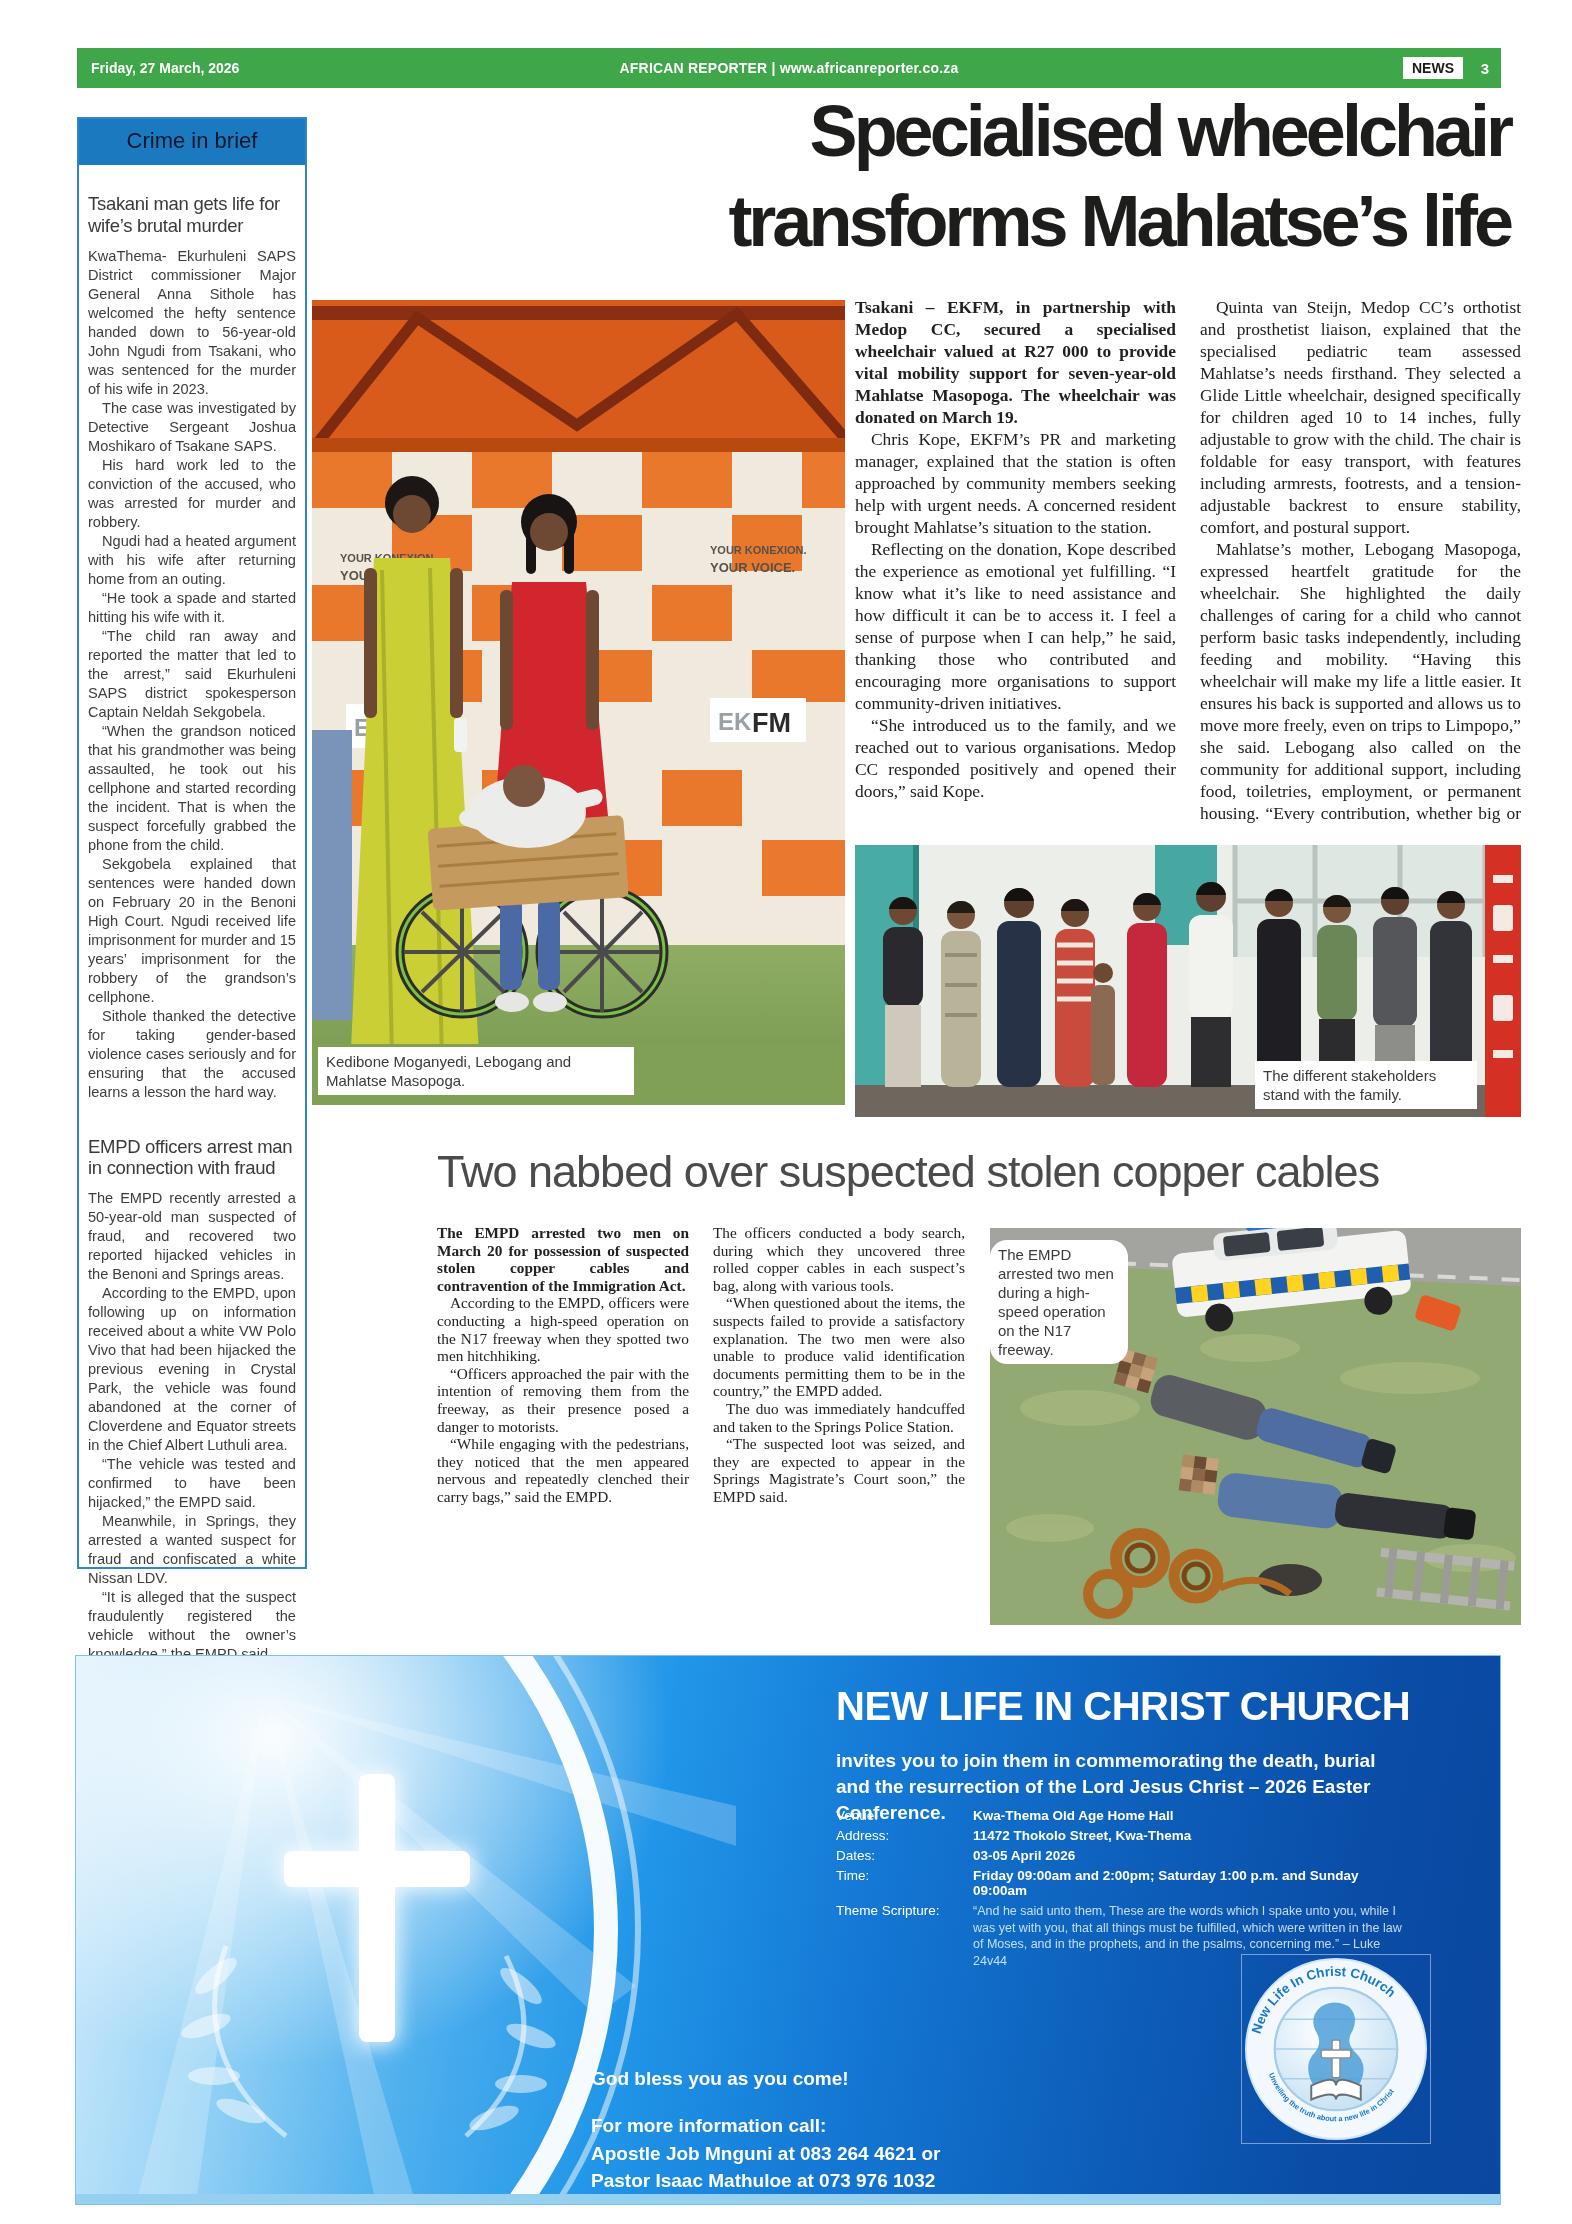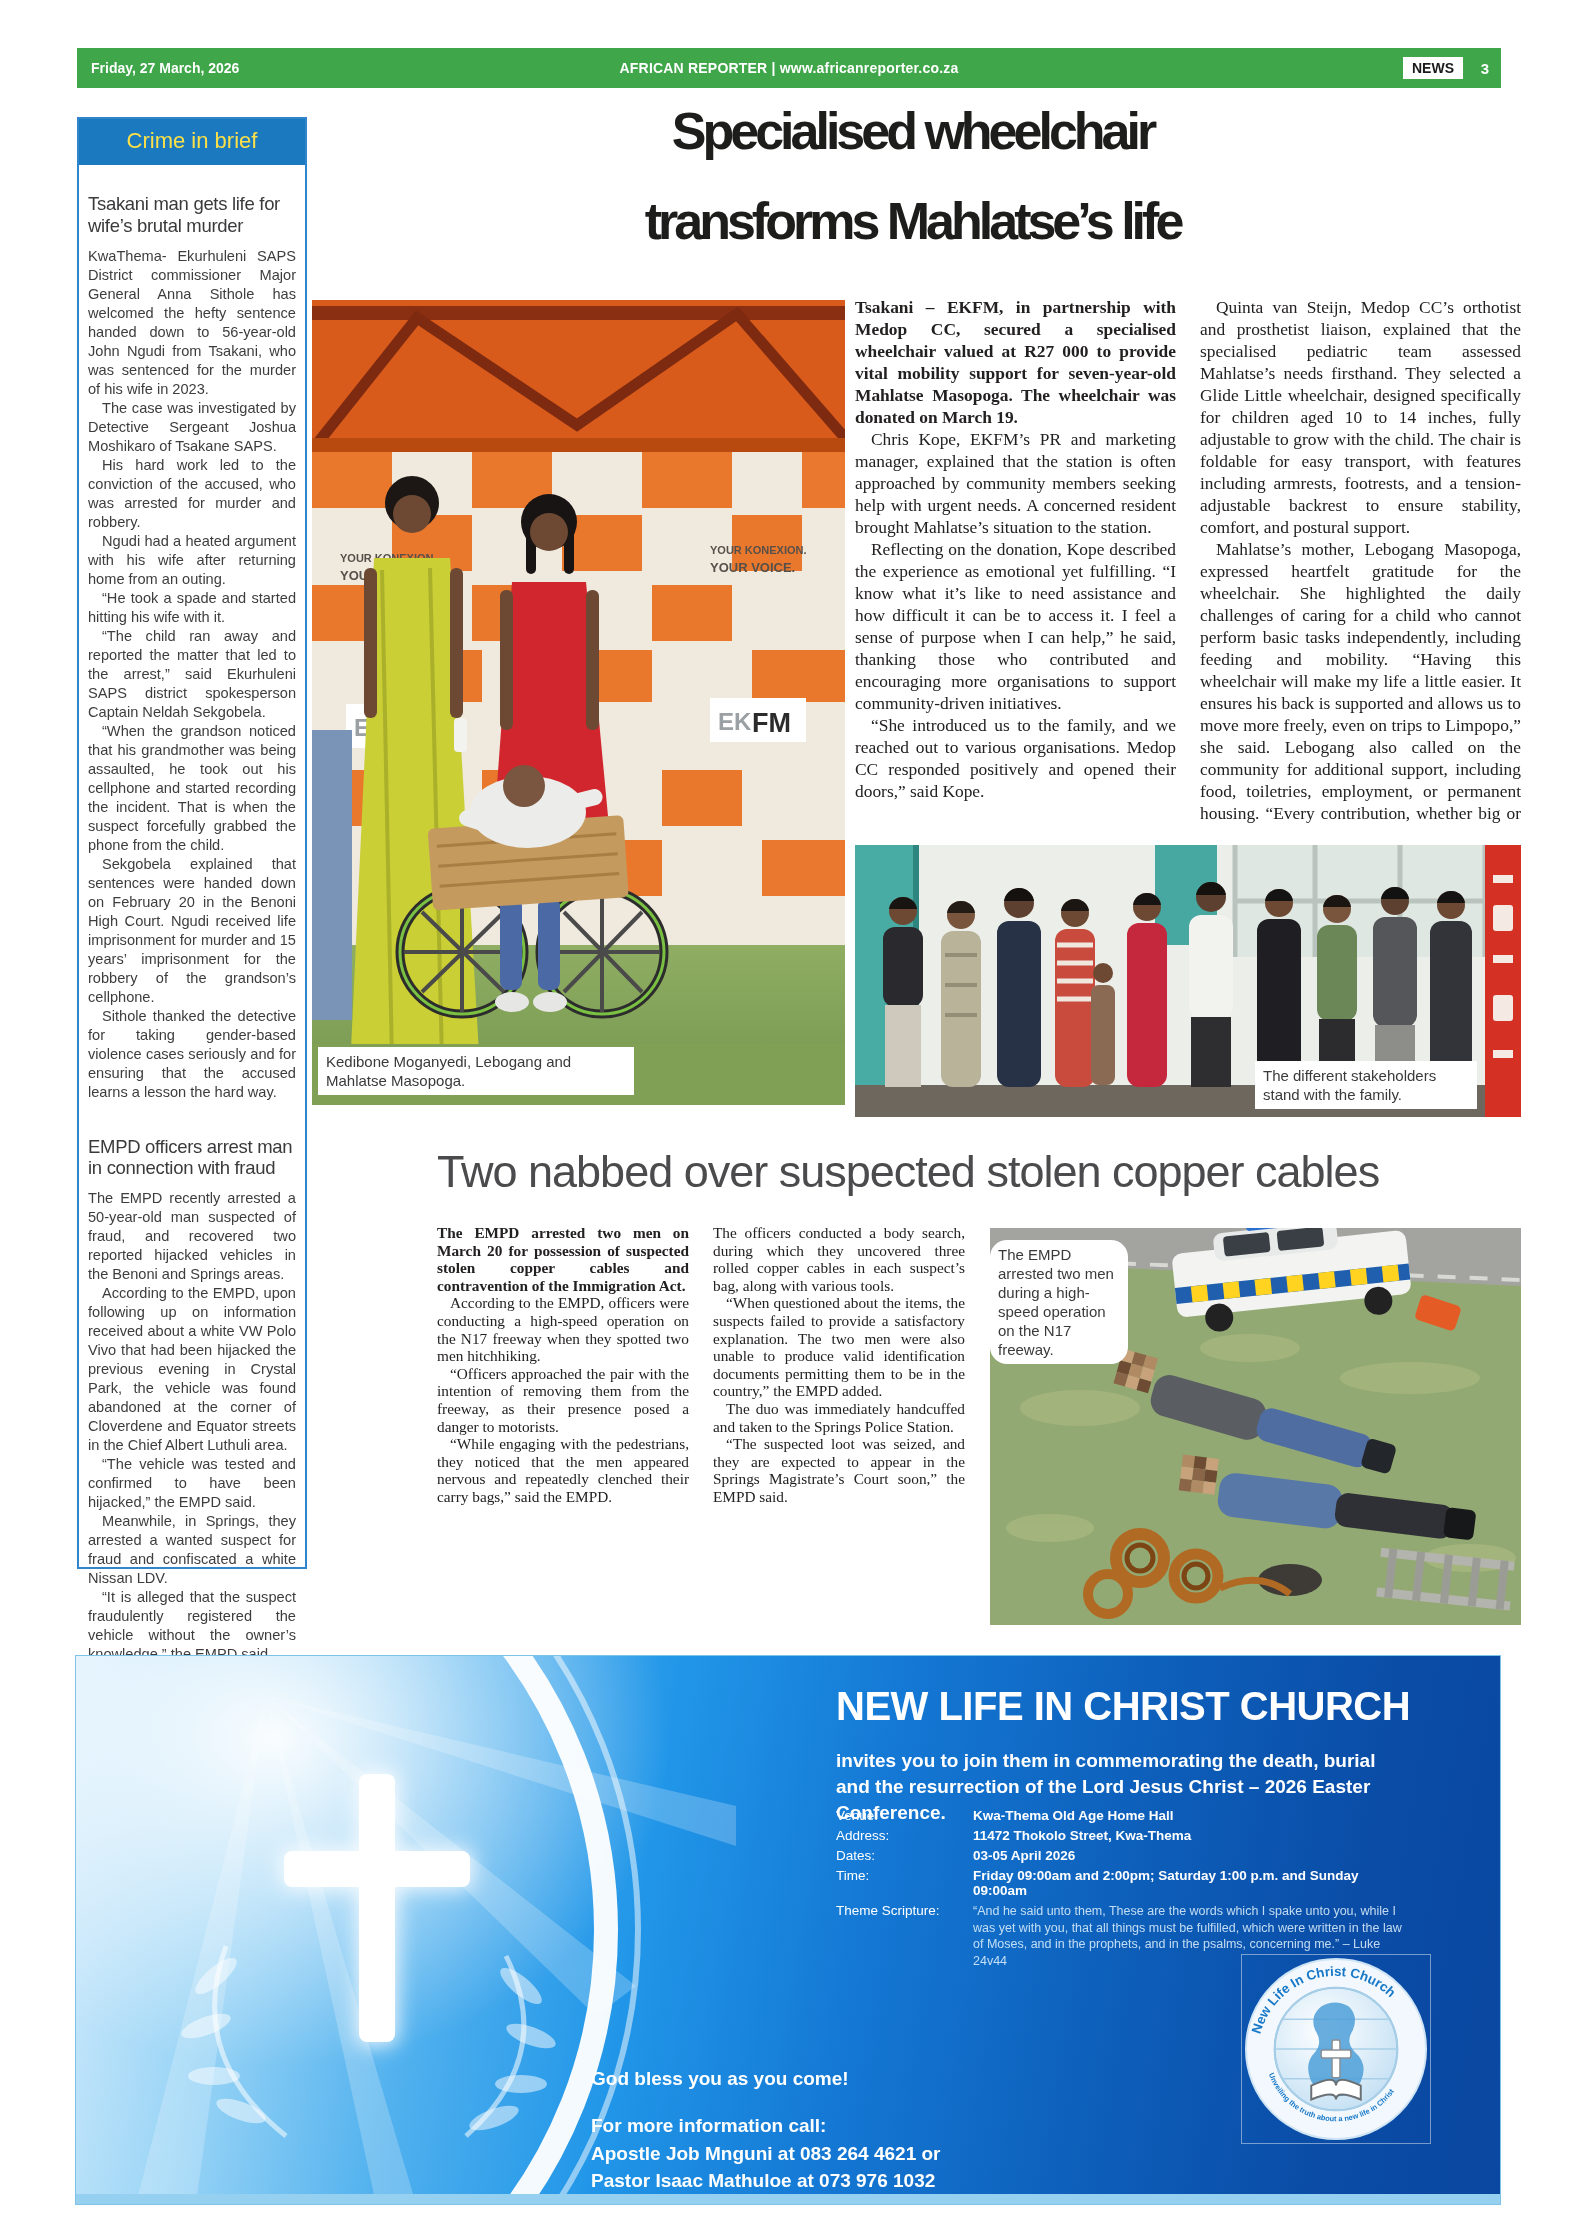--- a/index.html
+++ b/index.html
@@ -9,31 +9,31 @@
   .hdr{position:absolute;left:77px;top:48px;width:1424px;height:40px;background:#3fa64a;
        display:flex;align-items:center;color:#fff;}
   .hdr-date{position:absolute;left:14px;font-size:14px;font-weight:bold;}
   .hdr-center{width:100%;text-align:center;font-size:14px;font-weight:bold;letter-spacing:.2px;}
   .hdr-news{position:absolute;right:38px;background:#fff;color:#1a1a1a;font-weight:bold;
             font-size:14px;padding:3px 9px;}
   .hdr-pn{position:absolute;right:12px;font-size:15px;font-weight:bold;}
   
   .sidebar{position:absolute;left:77px;top:117px;width:230px;height:1452px;
            border:2px solid #2f86cd;background:#fff;box-sizing:border-box;}
-  .sb-head{background:#1b79c0;color:#fde047;text-align:center;font-size:22px;font-weight:400;
+  .sb-head{background:#1b79c0;color:#0f172a;text-align:center;font-size:22px;font-weight:400;
            padding:9px 0 11px;}
   .sb-inner{padding:22px 9px 0 9px;}
   .sb-h2{font-size:18.5px;font-weight:400;color:#3a3a3c;line-height:1.18;margin:6px 0 10px;
          letter-spacing:-.3px;}
   .sb-h2.second{margin-top:34px;}
   .sb-p{font-size:14.6px;line-height:19px;color:#3d3d3f;margin:0;text-align:justify;}
   .sb-p + .sb-p{text-indent:14px;}
   
-  .headline{position:absolute;left:315px;top:86px;width:1195px;text-align:center;
-            color:#1d1d1b;font-weight:bold;font-size:52px;line-height:90px;letter-spacing:-4px;}
+  .headline{position:absolute;left:315px;top:86px;width:1195px;text-align:right;
+            color:#1d1d1b;font-weight:bold;font-size:72px;line-height:90px;letter-spacing:-4px;}
   .photo{position:absolute;overflow:hidden;background:#ddd;}
   .photo svg{display:block;}
   .photo-caption{position:absolute;background:#fff;color:#3a3a3a;font-size:15px;
                  line-height:19px;padding:5px 8px;}
   .main-text{position:absolute;left:855px;top:296px;width:666px;height:544px;
              column-count:2;column-gap:24px;overflow:hidden;
              font-family:"Liberation Serif",serif;font-size:17.4px;line-height:22px;
              color:#232020;text-align:justify;}
   .main-text p{margin:0;}
   .main-text p + p{text-indent:16px;}

